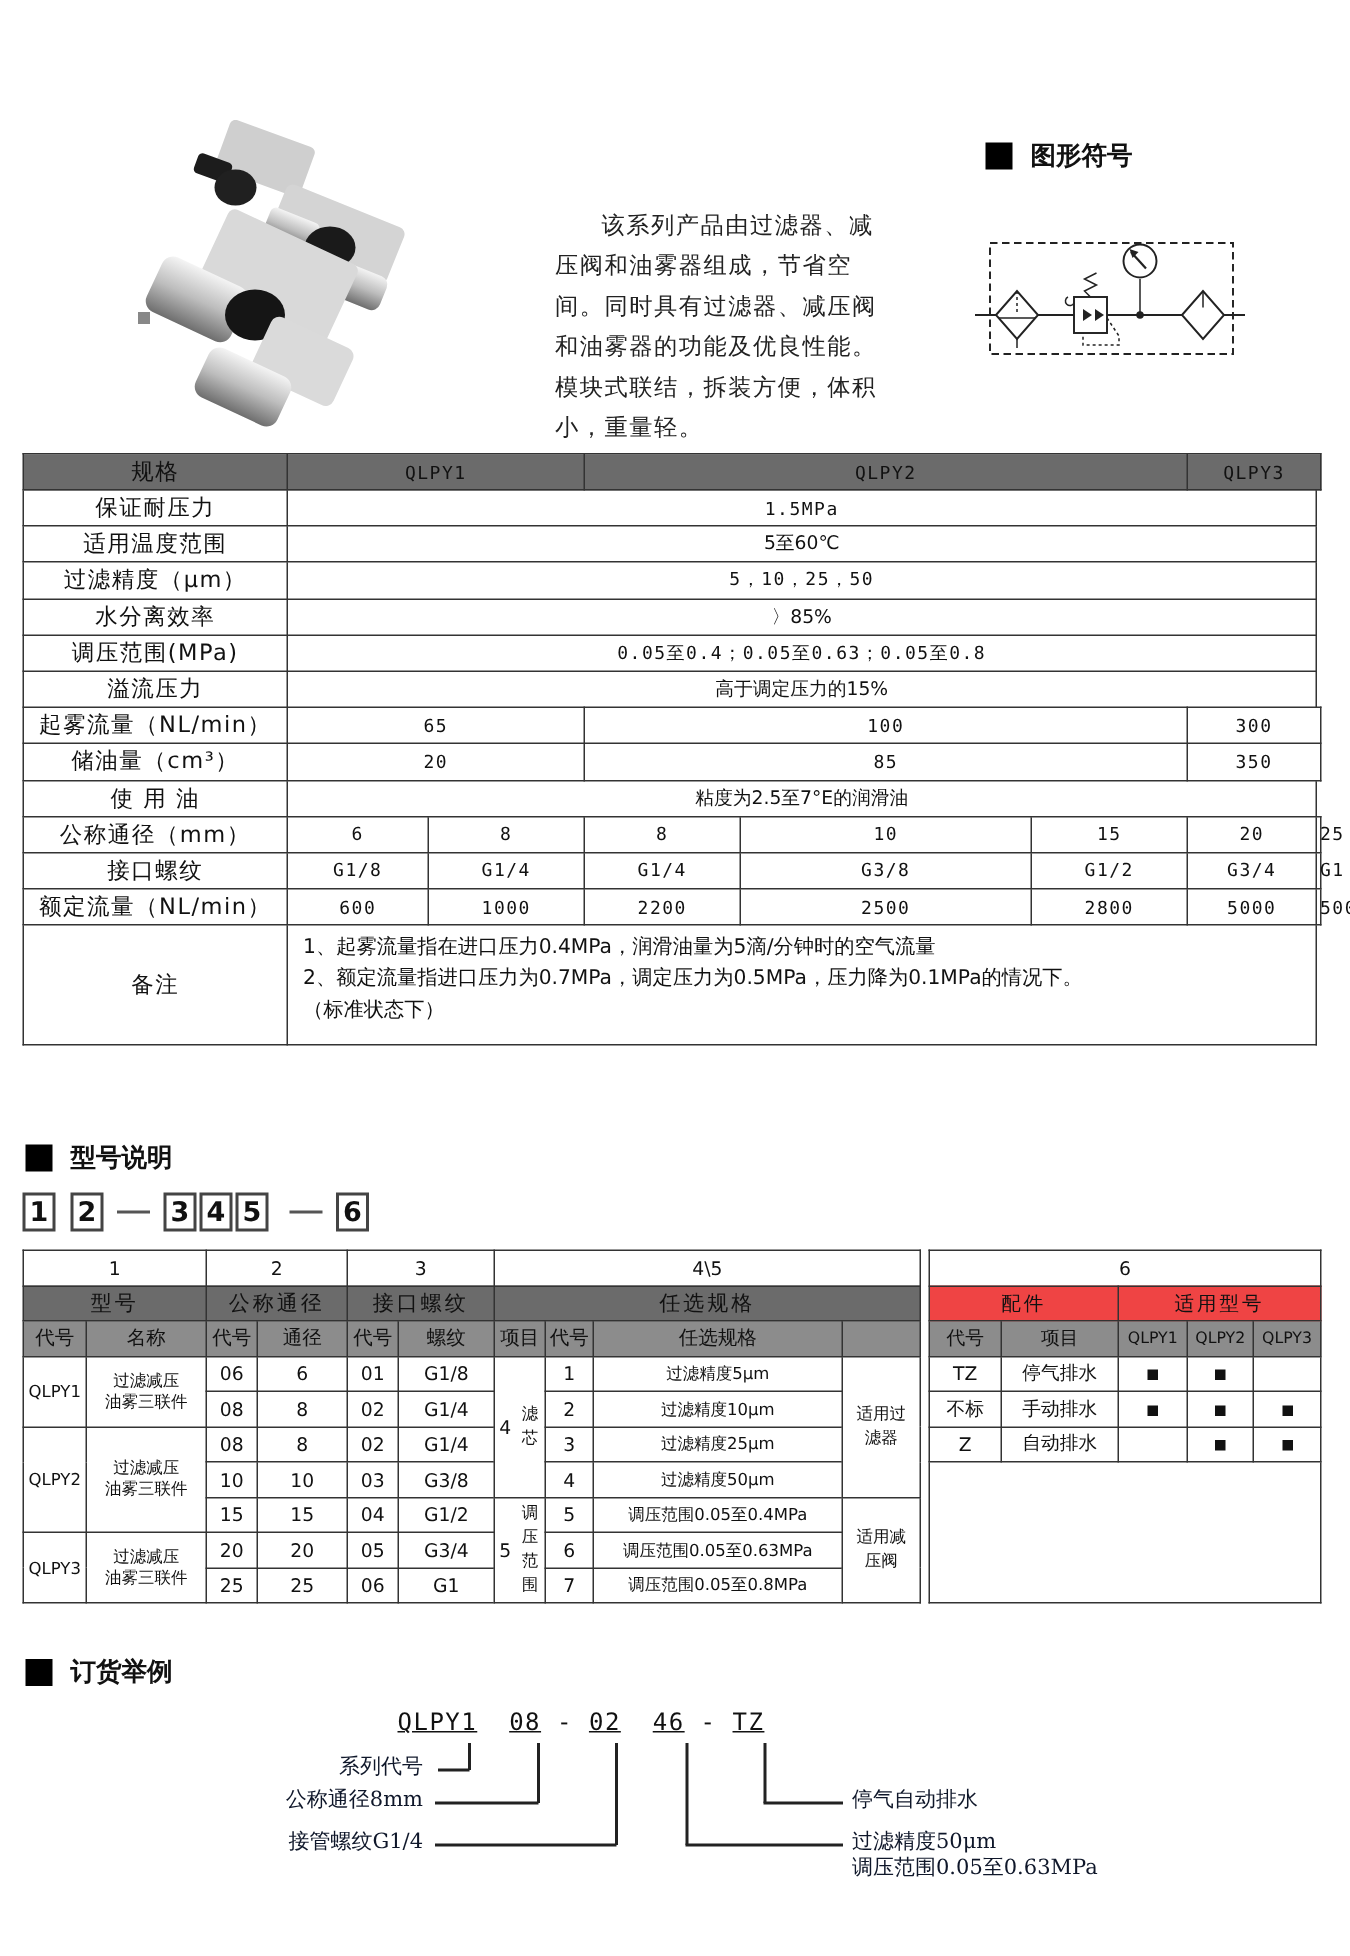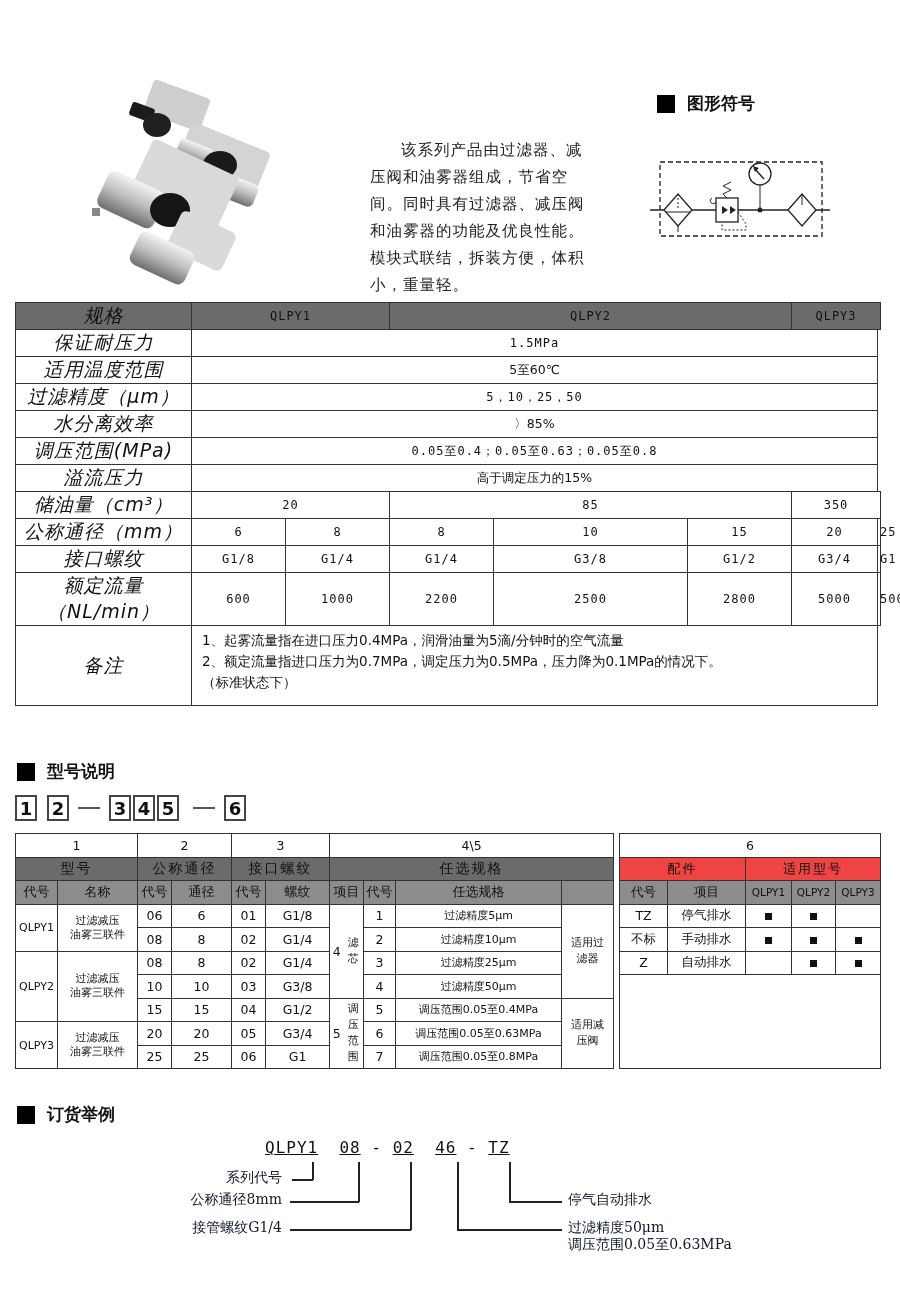--- a/index.html
+++ b/index.html
@@ -11,21 +11,21 @@
   .sec-head { display: flex; align-items: center; gap: 12px; font-size: 17px; font-weight: bold; color: #111; }
   .sec-sq { width: 18px; height: 18px; background: #000; display: inline-block; }
   .photo { left: 92px; top: 80px; width: 200px; height: 205px; }
   .symbol { left: 650px; top: 150px; width: 180px; height: 100px; }
 
   table { border-collapse: collapse; table-layout: fixed; }
   td, th { border: 1.5px solid #333; text-align: center; vertical-align: middle; font-weight: normal; }
   .spec { left: 15px; top: 302px; width: 866px; font-size: 12.5px; }
   .spec td { height: 24.2px; padding: 0 2px; }
   .spec .hdr td { background: #6b6b6b; color: #111; height: 24px; }
-  .spec .lbl { font-size: 19px; letter-spacing: 1px; font-style: italic; }
+  .spec .lbl { font-size: 15px; letter-spacing: 1px; }
   .spec .mono { font-family: "DejaVu Sans Mono", monospace; font-size: 12px; letter-spacing: 1px; }
   .spec .notes-cell { text-align: left; padding: 4px 10px; font-size: 13.5px; line-height: 21px; vertical-align: top; }
 
   .code-boxes { left: 15px; top: 795px; display: flex; align-items: center; gap: 6px; font-weight: bold; font-size: 18px; }
   .cbox { border: 2px solid #444; width: 22px; height: 26px; display: flex; align-items: center; justify-content: center; }
   .dash { width: 22px; height: 2px; background: #555; margin: 0 3px; }
 
   .model { left: 15px; top: 833px; width: 598px; font-size: 12.5px; }
   .model td { height: 23.5px; padding: 0; }
   .model .dk td, .model td.dk { background: #6b6b6b; font-size: 14px; letter-spacing: 2px; }
@@ -147,24 +147,34 @@
       </tr>
   <tr>
         <td class="lbl">调压范围(MPa)</td>
         <td colspan="6" class="mono">0.05至0.4；0.05至0.63；0.05至0.8</td>
       </tr>
   <tr>
         <td class="lbl">溢流压力</td>
         <td colspan="6">高于调定压力的15%</td>
       </tr>
   <tr>
+        <td class="lbl">起雾流量（NL/min）</td>
+        <td colspan="2" class="mono">65</td>
+        <td colspan="3" class="mono">100</td>
+        <td colspan="2" class="mono">300</td>
+      </tr>
+  <tr>
         <td class="lbl">储油量（cm³）</td>
         <td colspan="2" class="mono">20</td>
         <td colspan="3" class="mono">85</td>
         <td colspan="2" class="mono">350</td>
+      </tr>
+  <tr>
+        <td class="lbl">使 用 油</td>
+        <td colspan="6">粘度为2.5至7°E的润滑油</td>
       </tr>
   <tr>
     <td class="lbl">公称通径（mm）</td>
     <td class="mono">6</td>
     <td class="mono">8</td>
     <td class="mono">8</td>
     <td class="mono">10</td>
     <td class="mono">15</td>
     <td class="mono">20</td>
     <td class="mono">25</td>

